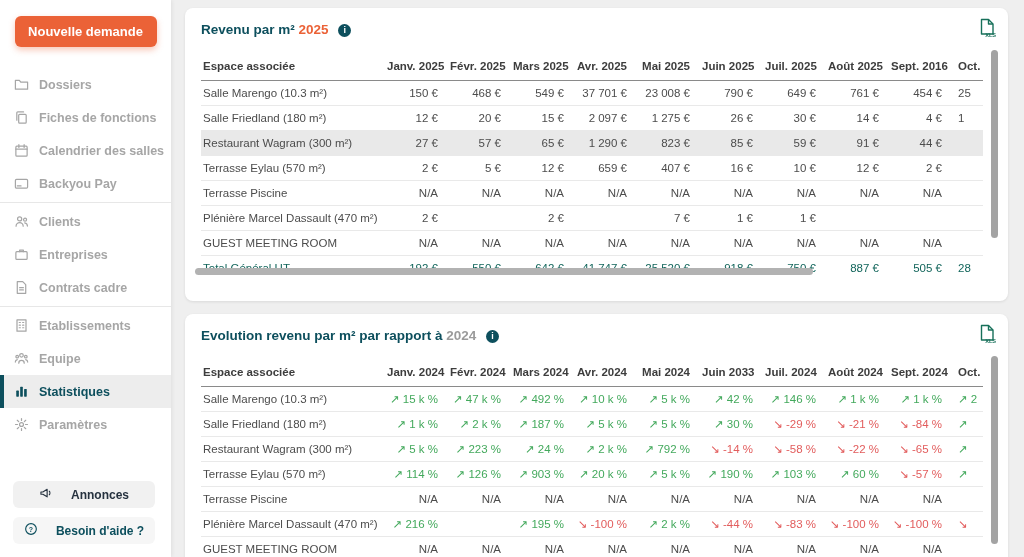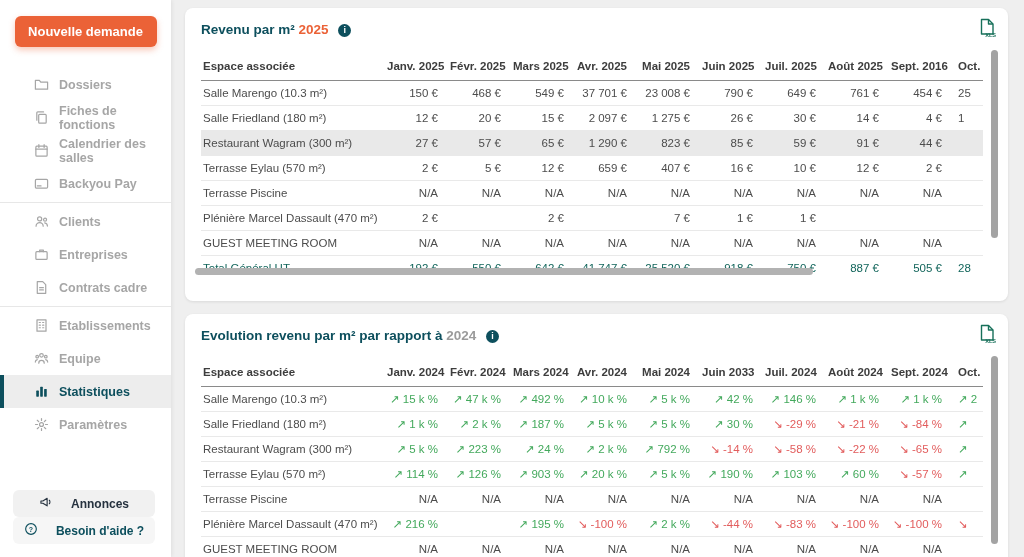--- a/index.html
+++ b/index.html
@@ -5,31 +5,31 @@
   *{box-sizing:border-box;margin:0;padding:0}
   html,body{width:1024px;height:557px;overflow:hidden;background:#efefef;
     font-family:"Liberation Sans",sans-serif;position:relative}
   
   .sidebar{position:absolute;left:0;top:0;width:171px;height:557px;background:#fff;
     box-shadow:1px 0 4px rgba(0,0,0,.07);z-index:2}
   .new-btn{display:block;margin:16px auto 0;width:142px;height:31px;background:#eb6237;
     color:#fff;font-weight:bold;font-size:13px;border:none;border-radius:6px;
     box-shadow:0 3px 6px rgba(235,98,55,.35);font-family:inherit;cursor:pointer}
   .nav{margin-top:21px}
-  .nav-item{display:flex;align-items:center;gap:10px;height:33px;padding-left:30px;
+  .nav-item{display:flex;align-items:center;gap:10px;height:33px;padding-left:10px;
     color:#a6a6a6;font-size:12.5px;font-weight:600;cursor:pointer;border-left:4px solid transparent}
   .nav-item svg{flex:0 0 auto;display:block}
   .nav-item.active{background:#ededed;border-left-color:#0d4f5d;color:#0d4f5d;font-weight:700}
   .nav-divider{height:1px;background:#e7e7e7;margin:2px 0}
   .badge{display:inline-flex;align-items:center;justify-content:center;min-width:15px;height:15px;
     border-radius:8px;background:#eb6237;color:#fff;font-size:9.5px;font-weight:700;margin-left:2px}
   .side-foot{position:absolute;left:13px;right:16px;bottom:13px}
   .foot-btn{display:flex;align-items:center;justify-content:center;gap:18px;height:27px;width:100%;
     border-radius:6px;background:#f1f1f1;font-size:12px;font-weight:700;color:#26323f;border:none;
-    margin-top:0;font-family:inherit;cursor:pointer}
+    margin-top:9px;font-family:inherit;cursor:pointer}
   .foot-btn.help{color:#0d4f5d;background:#f6f6f6}
   
   .card{position:absolute;left:185px;width:823px;background:#fff;border-radius:8px;
     box-shadow:0 1px 3px rgba(0,0,0,.09)}
   #card1{top:8px;height:293px}
   #card2{top:314px;height:262px}
   .card-title{padding:14px 14px 0 16px;font-size:13.5px;font-weight:700;color:#0d4f5d}
   .t-accent-orange{color:#eb6237}
   .t-accent-gray{color:#9b9b9b}
   .info-dot{display:inline-flex;align-items:center;justify-content:center;width:13px;height:13px;

